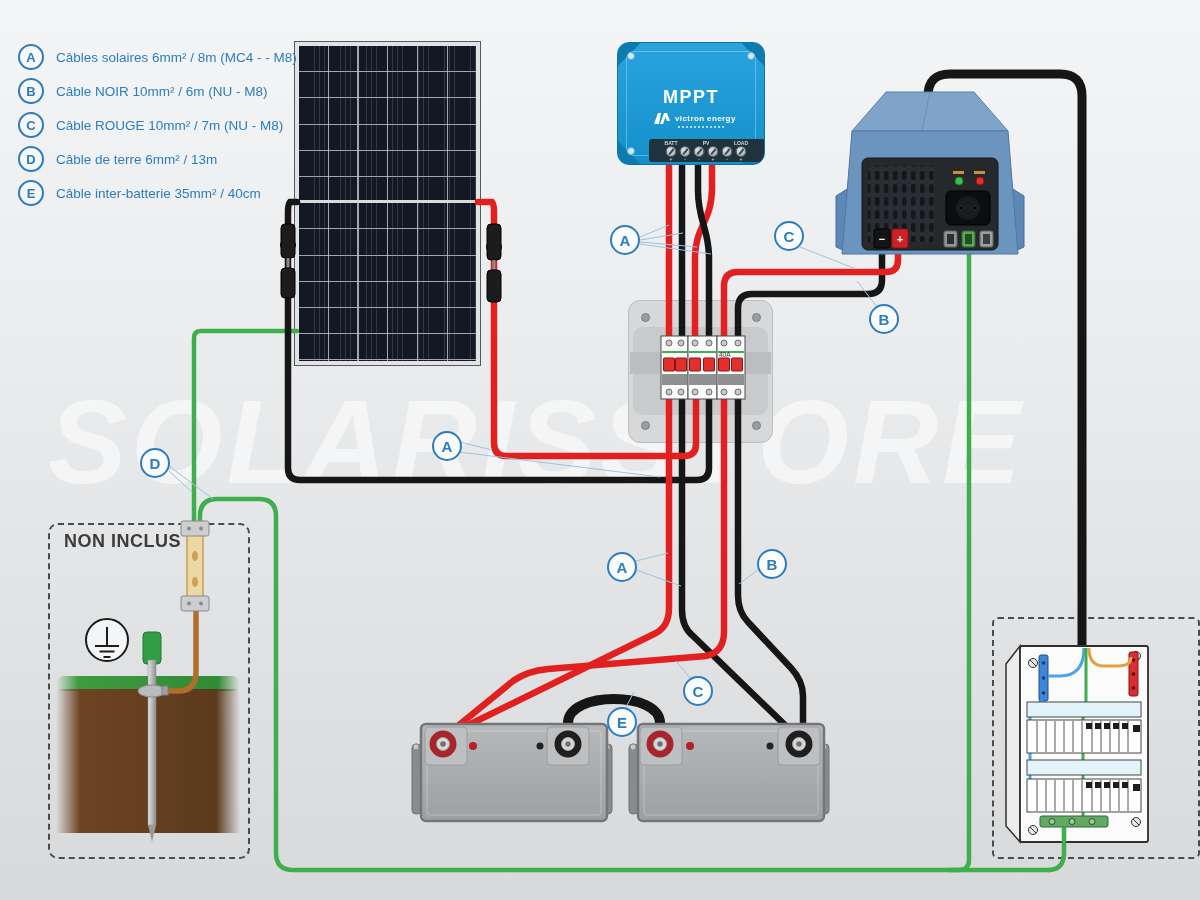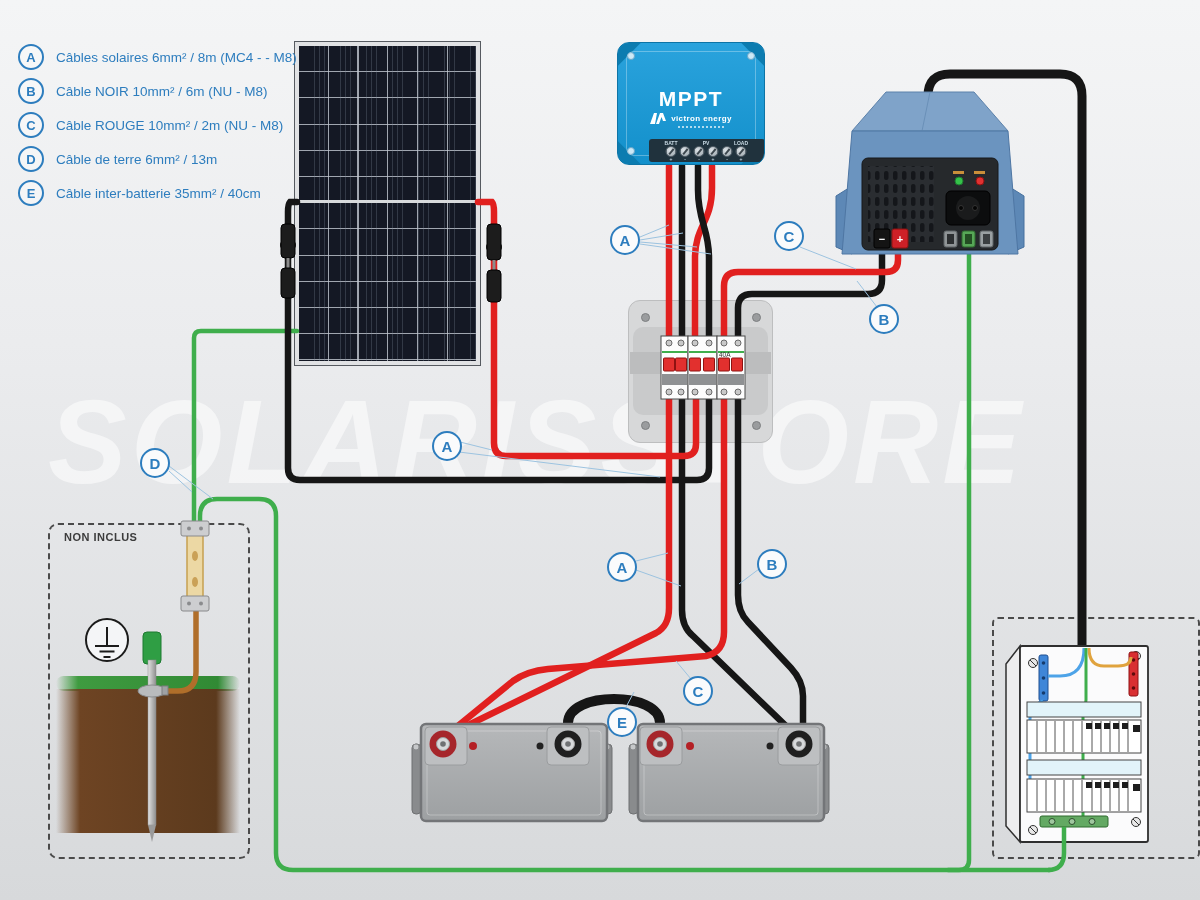--- a/index.html
+++ b/index.html
@@ -14,21 +14,21 @@
   #legend{left:18px;top:40px;z-index:8;}
   .leg-row{display:flex;align-items:center;height:34px;}
   .leg-circle{width:22px;height:22px;border:2px solid #2d7dbe;border-radius:50%;
     color:#2d7dbe;font-weight:bold;font-size:13px;display:flex;align-items:center;
     justify-content:center;background:rgba(255,255,255,0.35);flex:none;}
   .leg-text{margin-left:12px;color:#2d7dbe;font-size:13.5px;}
   
   .dash-box{border:2px dashed #4a4a4a;border-radius:10px;z-index:2;}
   #ground-box{left:48px;top:523px;width:198px;height:332px;}
   #dist-box{left:992px;top:617px;width:204px;height:238px;border-radius:6px;}
-  #non-inclus{left:64px;top:531px;font-size:11px;font-weight:bold;color:#3c3c3c;
+  #non-inclus{left:64px;top:531px;font-size:18px;font-weight:bold;color:#3c3c3c;
     letter-spacing:.5px;z-index:3;}
   
   #grass{left:56px;top:676px;width:184px;height:15px;border-radius:8px;z-index:2;
     background:linear-gradient(90deg,rgba(63,155,64,0) 0%,#3f9b40 12%,#318a34 88%,rgba(63,155,64,0) 100%);}
   #soil{left:56px;top:689px;width:184px;height:144px;z-index:2;
     background:linear-gradient(90deg,rgba(110,68,35,0) 0%,#6e4423 13%,#5c3a1d 87%,rgba(110,68,35,0) 100%);}
   
   #solar-panel{left:295px;top:42px;width:185px;height:323px;z-index:2;
     background:#141824;border:4px solid #e1e2e4;outline:1px solid #565a60;box-sizing:border-box;
     background-image:
@@ -50,24 +50,24 @@
   #callout-lines{left:0;top:0;z-index:7;}
   
   #mppt{left:617px;top:42px;width:148px;height:123px;border-radius:12px;z-index:5;
     background:linear-gradient(180deg,#2aa3dd 0%,#1390cb 100%);border:1px solid #0d74a6;
     box-sizing:border-box;overflow:hidden;}
   .mppt-corner{width:32px;height:32px;background:#0c7cb0;transform:rotate(45deg);z-index:1;}
   .mppt-screw{width:8px;height:8px;border-radius:50%;background:#cde9f6;border:1px solid #6aa6c8;
     box-sizing:border-box;z-index:2;}
   #mppt-frame{left:8px;top:8px;right:8px;bottom:8px;border:1px solid rgba(255,255,255,0.3);
     border-radius:8px;z-index:2;}
-  #mppt-title{left:0;top:44px;width:100%;text-align:center;color:#fff;font-size:21px;
+  #mppt-title{left:0;top:44px;width:100%;text-align:center;color:#fff;font-size:18px;
     font-weight:bold;letter-spacing:1.5px;z-index:3;}
-  #mppt-brand{left:0;top:70px;width:100%;display:flex;justify-content:center;align-items:center;
-    gap:5px;z-index:3;}
+  #mppt-brand{left:0;top:70px;width:100%;display:flex;align-items:center;
+    gap:5px;z-index:3;padding-left:36px;}
   #mppt-brand-text{color:#fff;font-size:8px;font-weight:bold;letter-spacing:.4px;}
   #mppt-dots{left:60px;top:83px;width:46px;border-bottom:2px dotted rgba(205,233,246,0.85);z-index:3;}
   #mppt-strip{left:31px;top:96px;width:116px;height:23px;background:#20323d;border-radius:3px;z-index:3;}
   .tgroup{position:absolute;top:1px;color:#c8dae4;font-size:5px;font-weight:bold;transform:translateX(-50%);}
   .tscrew{position:absolute;top:7px;width:11px;height:11px;border-radius:50%;
     background:radial-gradient(circle at 35% 35%,#dde3e7,#97a2a9);border:1px solid #55616a;
     box-sizing:border-box;transform:translateX(-50%);}
   .tscrew::after{content:"";position:absolute;left:4px;top:1px;width:1.5px;height:7px;
     background:#3c464d;transform:rotate(40deg);}
   .tpol{position:absolute;top:17px;color:#cfe3ee;font-size:5px;transform:translateX(-50%);}
@@ -407,21 +407,21 @@
   <div class="leg-row">
     <div class="leg-circle">A</div>
     <div class="leg-text">Câbles solaires 6mm² / 8m (MC4 - - M8)</div>
   </div>
   <div class="leg-row">
     <div class="leg-circle">B</div>
     <div class="leg-text">Câble NOIR 10mm² / 6m (NU - M8)</div>
   </div>
   <div class="leg-row">
     <div class="leg-circle">C</div>
-    <div class="leg-text">Câble ROUGE 10mm² / 2m (NU - M8)</div>
+    <div class="leg-text">Câble ROUGE 10mm² / 7m (NU - M8)</div>
   </div>
   <div class="leg-row">
     <div class="leg-circle">D</div>
     <div class="leg-text">Câble de terre 6mm² / 13m</div>
   </div>
   <div class="leg-row">
     <div class="leg-circle">E</div>
     <div class="leg-text">Câble inter-batterie 35mm² / 40cm</div>
   </div>
 </div>

